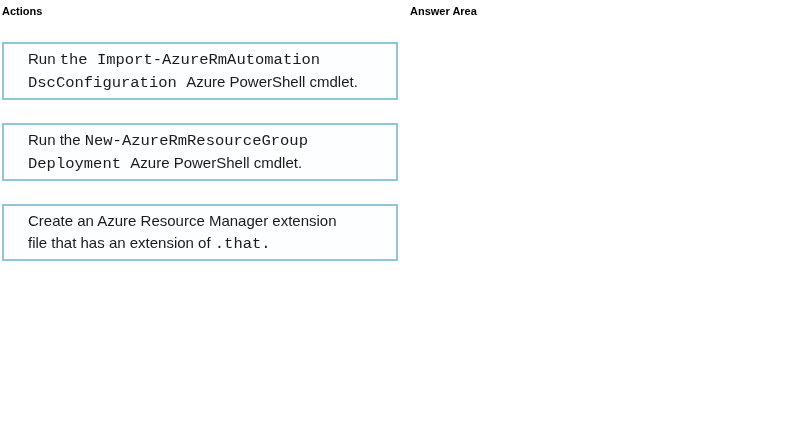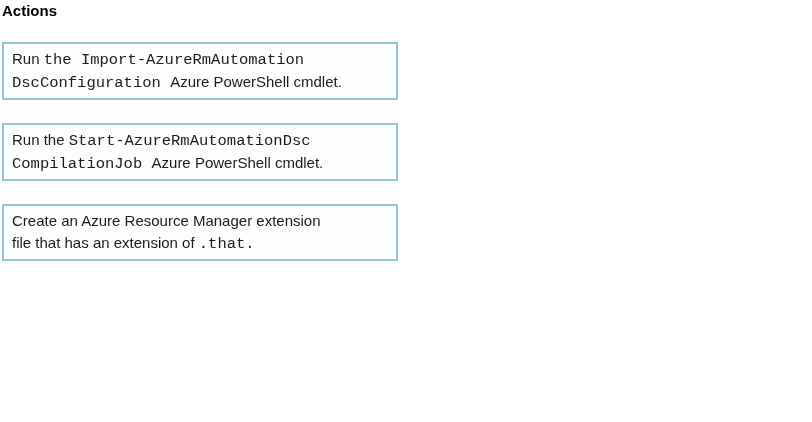--- a/index.html
+++ b/index.html
@@ -31,38 +31,38 @@
   }
   .col-right {
     position: absolute;
     left: 410px;
     top: 2px;
     width: 390px;
     height: 412px;
   }
   .heading {
     margin: 0;
-    font-size: 15px;
+    font-size: 11px;
     line-height: 18px;
     font-weight: bold;
     color: var(--heading);
     font-family: "Liberation Sans", sans-serif;
   }
   .cards {
     margin-top: 22px;
     display: flex;
     flex-direction: column;
     gap: 23px;
   }
   .card {
     width: 396px;
     min-height: 56px;
     border: 2px solid var(--card-border);
     background: var(--card-bg);
-    padding: 4px 8px;
+    padding: 4px 24px;
     display: flex;
     align-items: center;
     cursor: move;
   }
   .card-text {
     margin: 0;
     font-size: 15px;
     line-height: 22px;
     color: var(--text);
   }
@@ -86,25 +86,26 @@
 
 <div class="stage">
 
   <div class="col-left">
     <h2 class="heading">Actions</h2>
     <div class="cards">
         <div class="card">
     <p class="card-text"><span class="sans">Run </span><span class="mono">the Import-AzureRmAutomation</span><br><span class="mono">DscConfiguration </span><span class="sans">Azure PowerShell cmdlet.</span></p>
   </div>
         <div class="card">
-    <p class="card-text"><span class="sans">Run the </span><span class="mono">Start-AzureRmAutomationDsc</span><br><span class="mono">CompilationJob </span><span class="sans">Azure PowerShell cmdlet.</span></p>
+    <p class="card-text"><span class="sans">Run the </span><span class="mono">New-AzureRmResourceGroup</span><br><span class="mono">Deployment </span><span class="sans">Azure PowerShell cmdlet.</span></p>
   </div>
         <div class="card">
     <p class="card-text"><span class="sans">Create an Azure Resource Manager extension</span><br><span class="sans">file that has an extension of </span><span class="mono">.that.</span></p>
   </div>
       </div>
   </div>
 
   <div class="col-right">
+    <h2 class="heading">Answer Area</h2>
     <div class="answer-dropzone"></div>
   </div>
 
 </div>
 
 </body></html>

